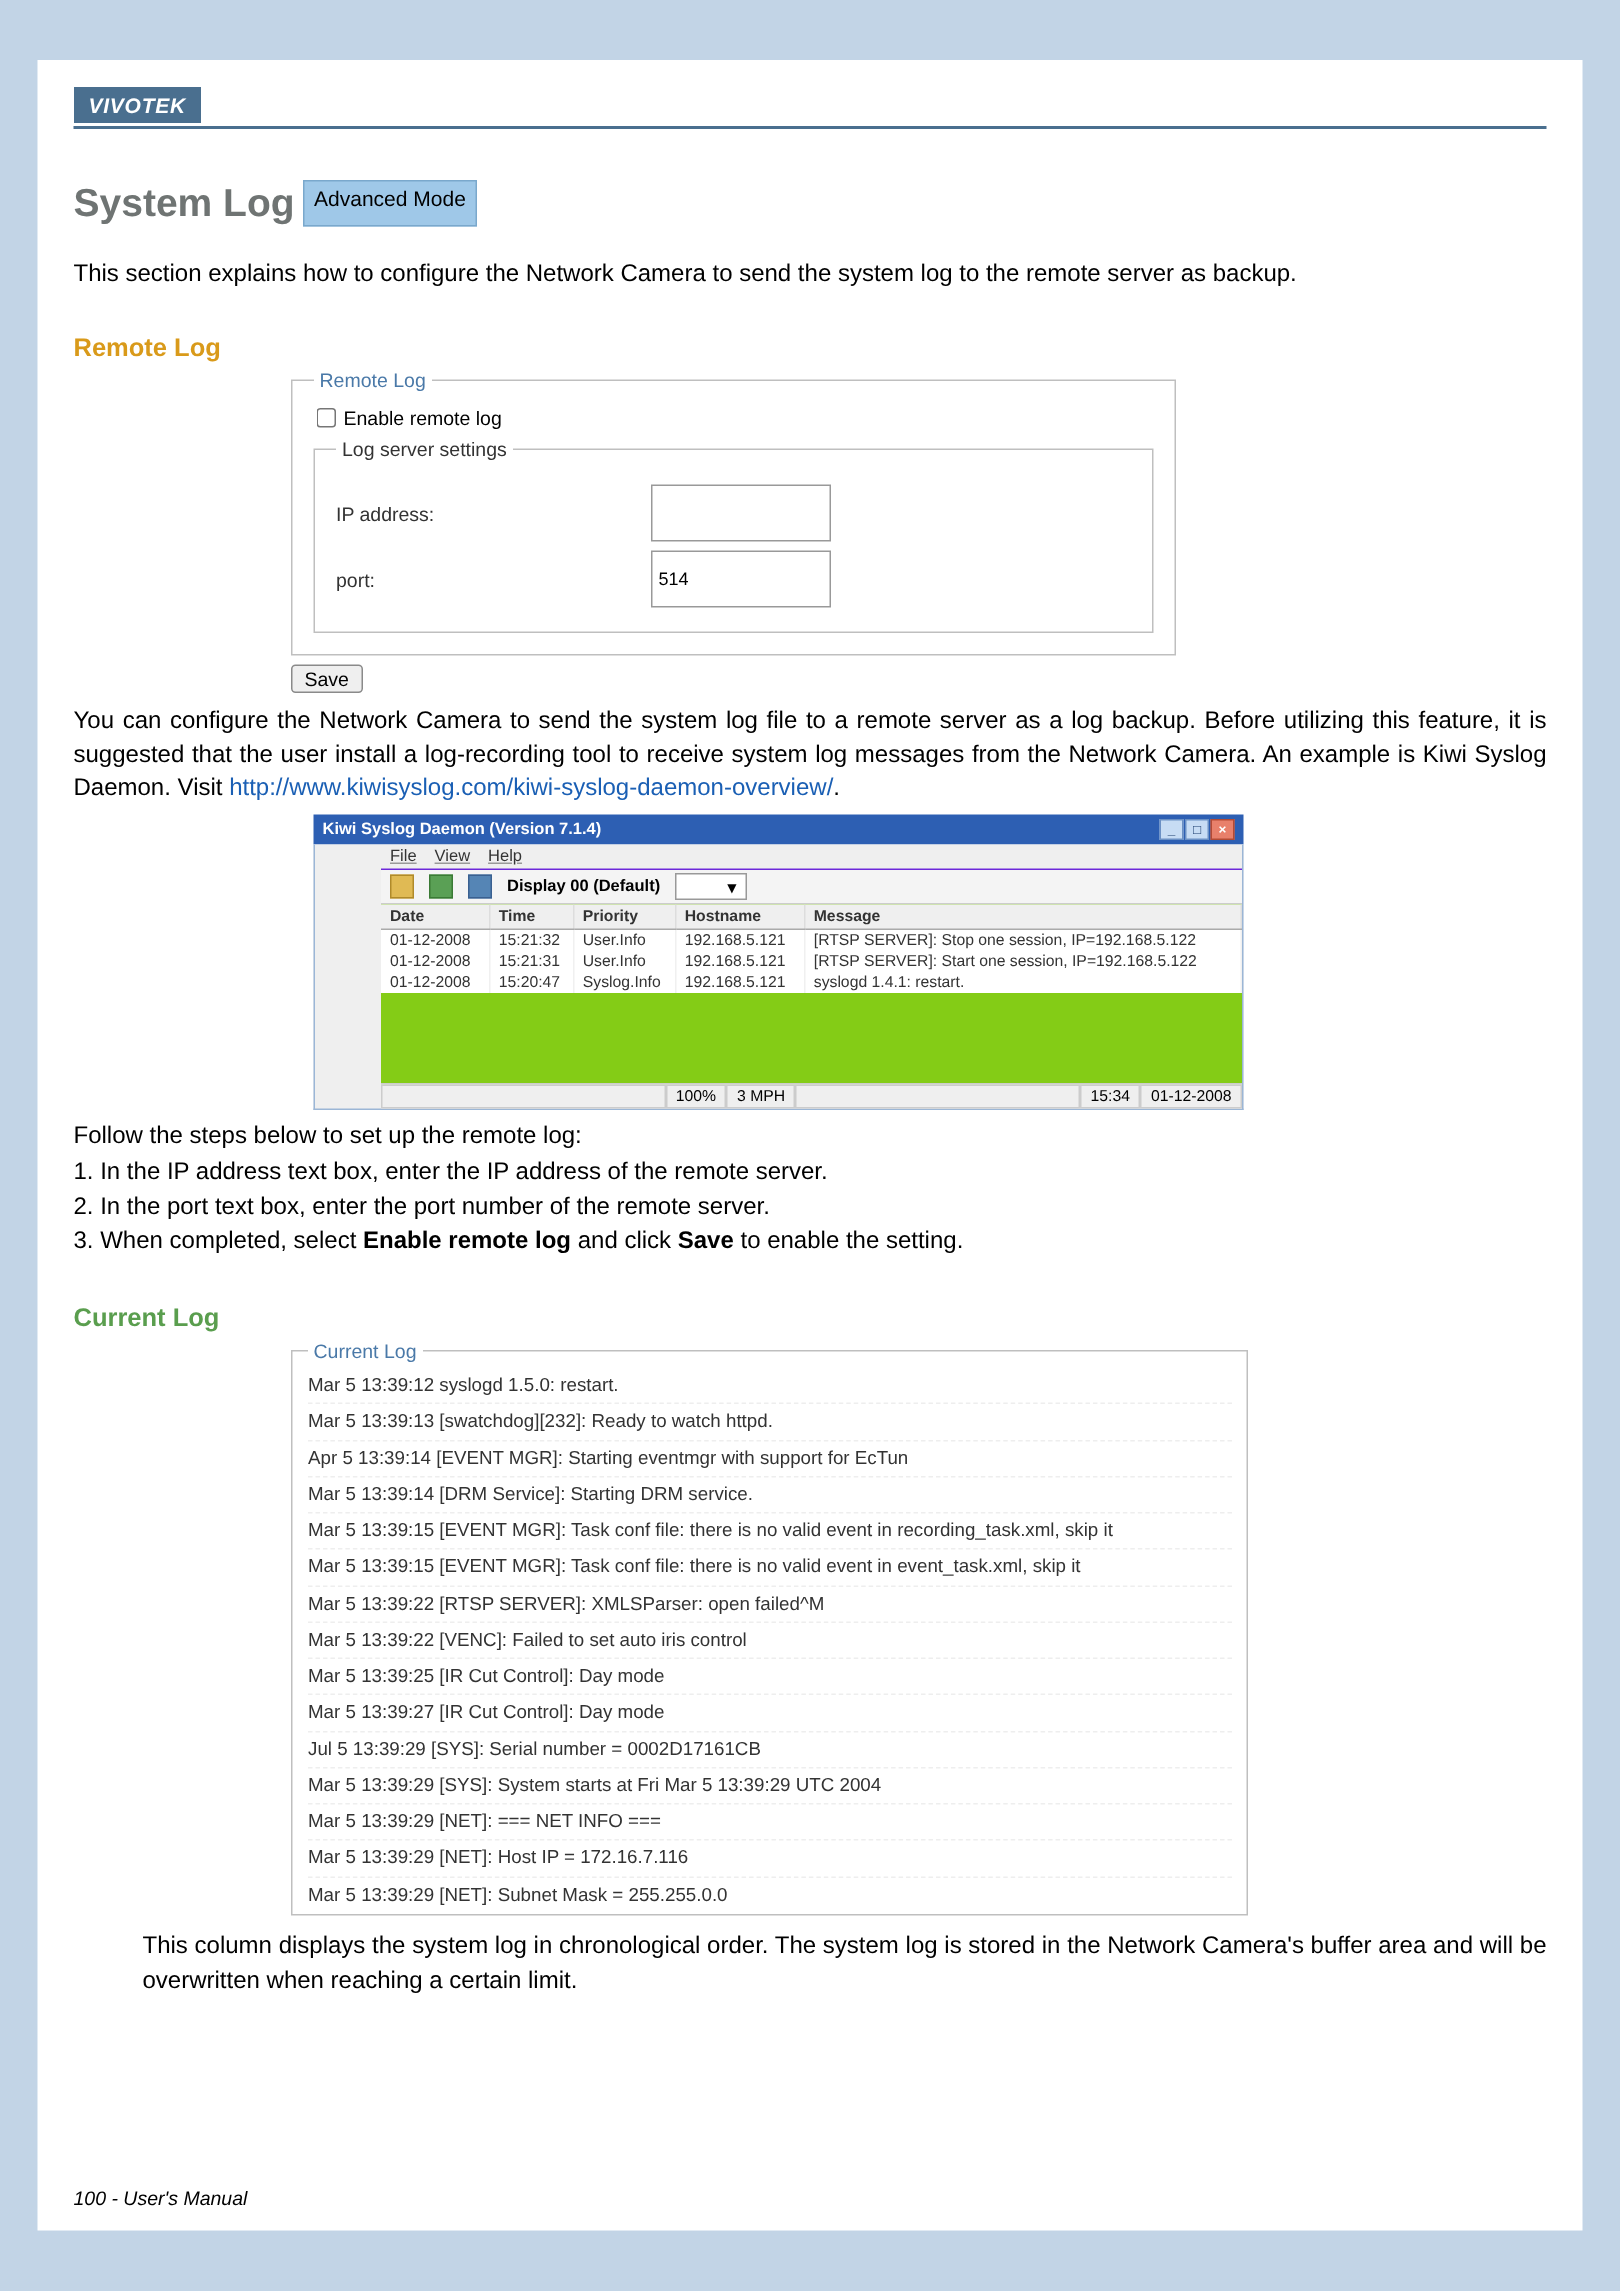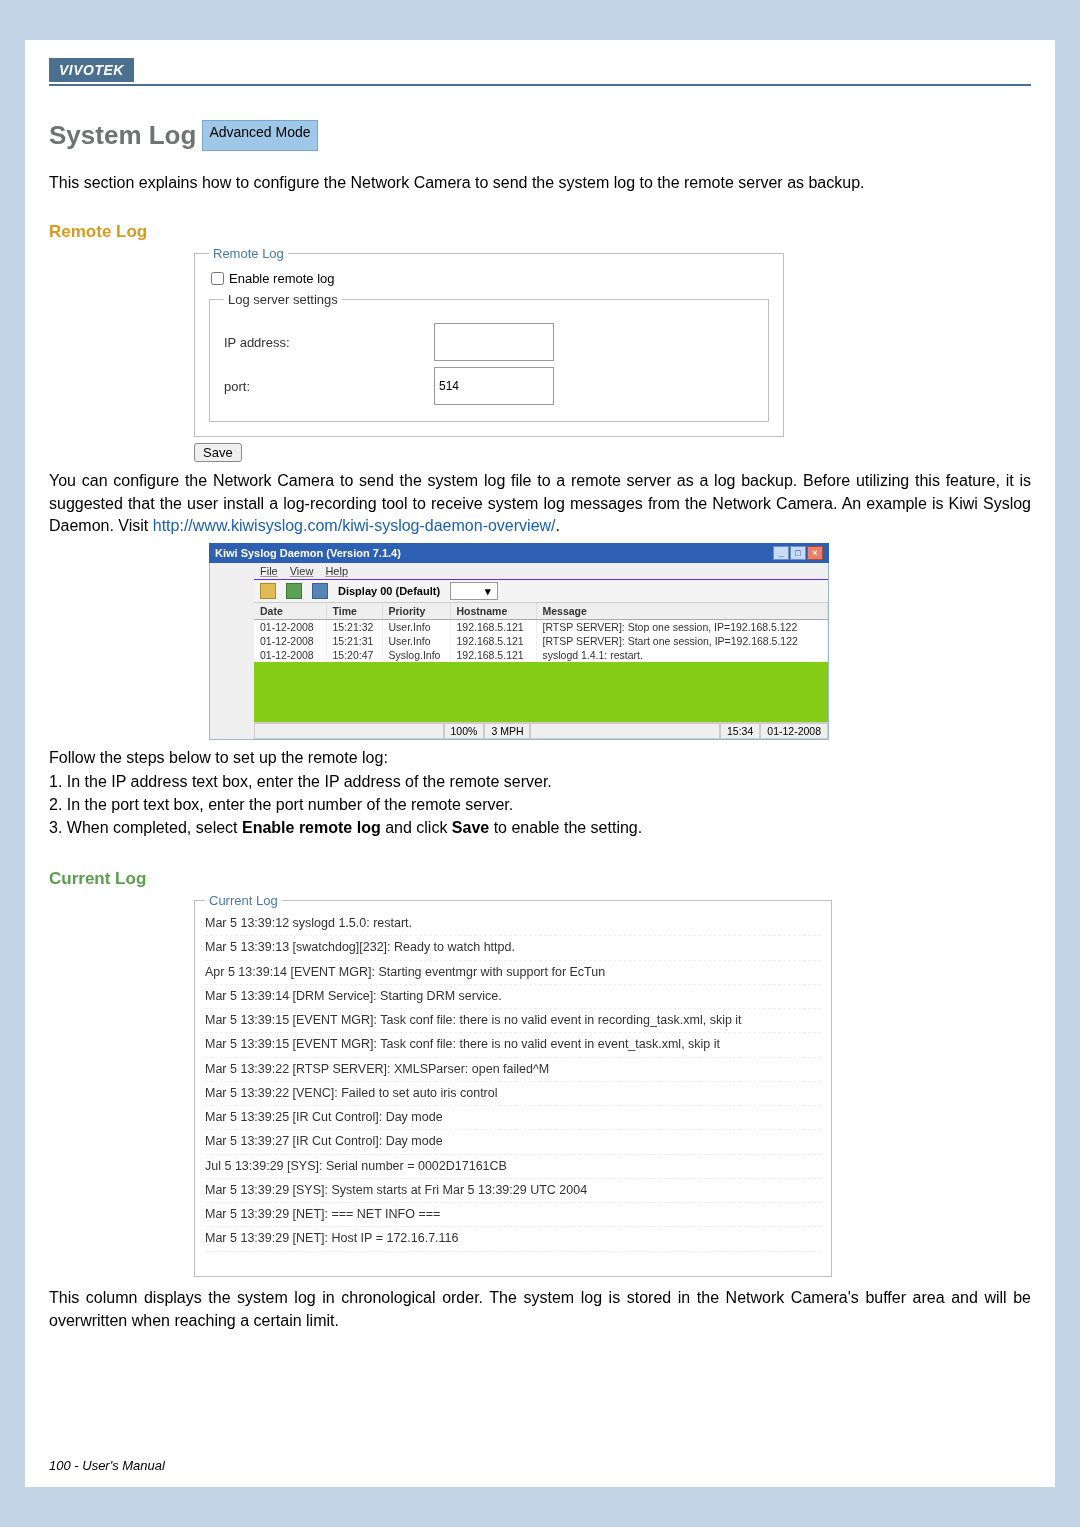--- a/index.html
+++ b/index.html
@@ -124,21 +124,21 @@
   fieldset.current-log {
     border:1px solid #bfbfbf; padding: 4px 2px 4px 10px;
     font-size:12.5px; background:#fff; color:#333;
   }
   fieldset.current-log legend { color:#4a79a8; font-size:13px; padding:0 4px; }
   .log-scroll {
     height:360px; overflow-y:scroll; line-height:1.7;
     padding-right:8px;
   }
   .log-scroll div { border-bottom:1px dashed #eee; padding:1px 0;}
-  .footer-text { font-size:16px; line-height:1.4; color:#000; text-align: justify; margin-top:10px;}
+  .footer-text { font-size:16px; line-height:1.4; color:#000; text-align: justify; margin-top:10px;margin-left:46px;}
   .page-num { position:absolute; bottom:14px; left:24px; color:#000000; font-style:italic; font-size:13px;}
   ::-webkit-scrollbar { width:16px; }
   ::-webkit-scrollbar-track { background:#e4ecf4; border:1px solid #c6d6e6;}
   ::-webkit-scrollbar-thumb { background:#c6d6e6; border:1px solid #9bb6d6;}
 </style>
 </head>
 <body>
 
 <div class="page">
   <div class="topline">
@@ -284,20 +284,21 @@
           <div>Mar 5 13:39:15 [EVENT MGR]: Task conf file: there is no valid event in recording_task.xml, skip it</div>
           <div>Mar 5 13:39:15 [EVENT MGR]: Task conf file: there is no valid event in event_task.xml, skip it</div>
           <div>Mar 5 13:39:22 [RTSP SERVER]: XMLSParser: open failed^M</div>
           <div>Mar 5 13:39:22 [VENC]: Failed to set auto iris control</div>
           <div>Mar 5 13:39:25 [IR Cut Control]: Day mode</div>
           <div>Mar 5 13:39:27 [IR Cut Control]: Day mode</div>
           <div>Jul 5 13:39:29 [SYS]: Serial number = 0002D17161CB</div>
           <div>Mar 5 13:39:29 [SYS]: System starts at Fri Mar 5 13:39:29 UTC 2004</div>
           <div>Mar 5 13:39:29 [NET]: === NET INFO ===</div>
           <div>Mar 5 13:39:29 [NET]: Host IP = 172.16.7.116</div>
+          <div>Mar 5 13:39:29 [NET]: Subnet Mask = 255.255.0.0</div>
         </div>
     </fieldset>
   </div>
 
   <p class="footer-text">This column displays the system log in chronological order. The system log is stored in the Network Camera's buffer area and will be overwritten when reaching a certain limit.</p>
 
   <div class="page-num">100 - User's Manual</div>
 </div>
 
 </body></html>

